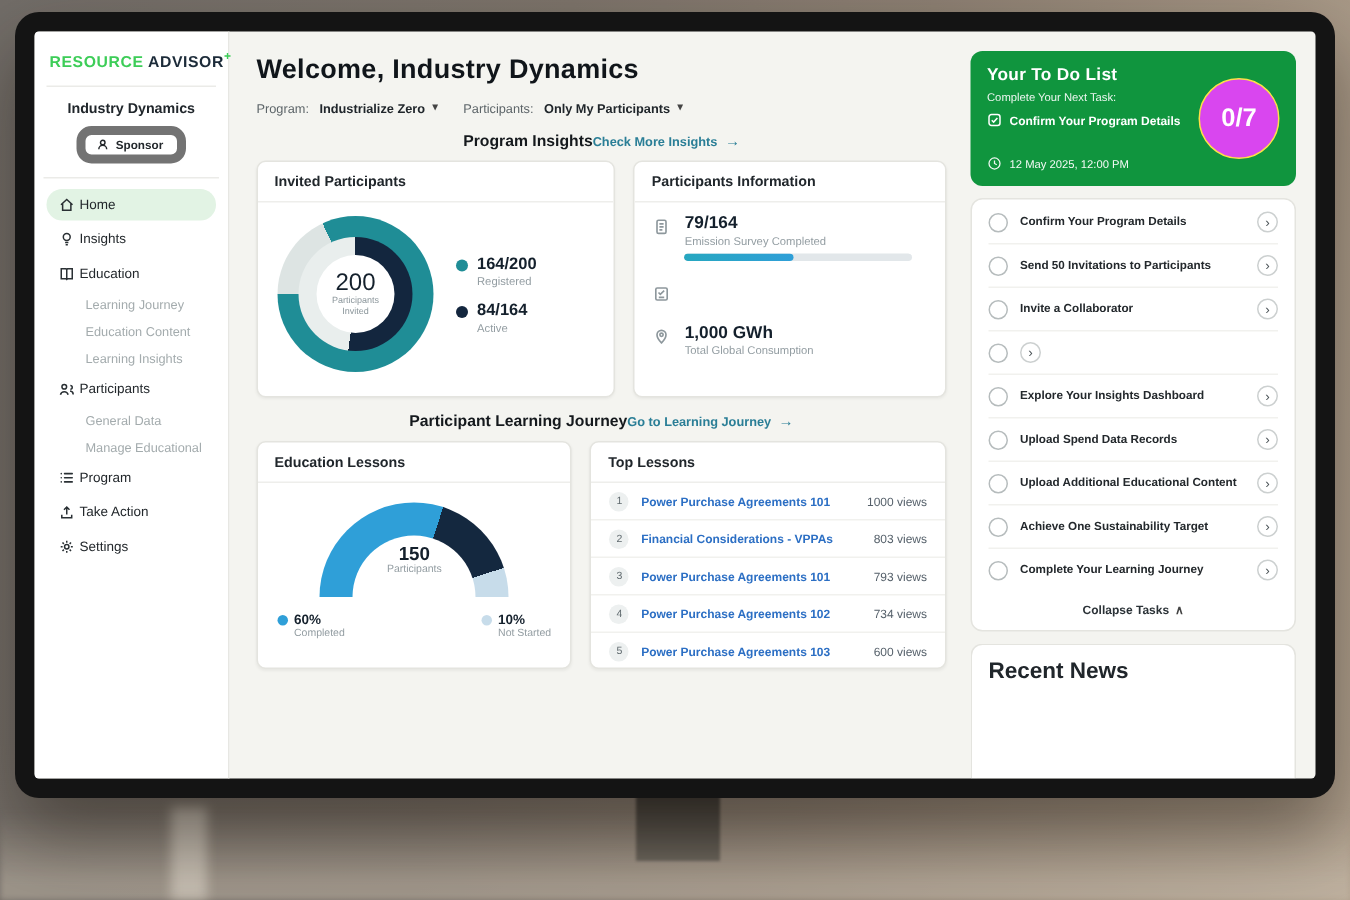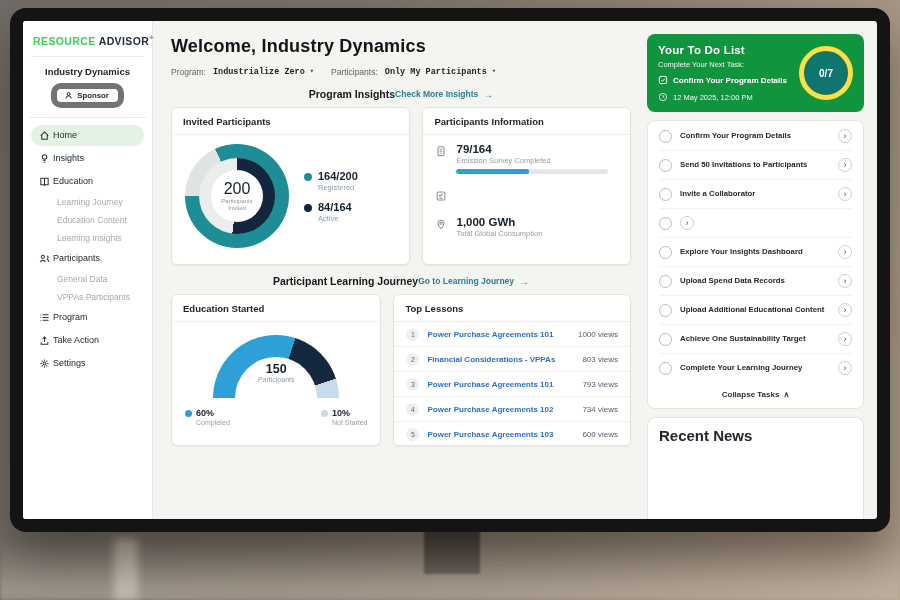--- a/index.html
+++ b/index.html
@@ -43,21 +43,21 @@
   .nav-item.active { background:#e2f3e4; }
   .nav-item svg { width:11px; height:11px; stroke:#2a3034; fill:none; stroke-width:1.1; flex:0 0 auto; }
   .nav-sub { padding:4px 8px 4px 26px; font-size:8.5px; color:#a3abad; cursor:pointer; }
 
   
   .main { flex:1 1 auto; min-width:0; padding:13px 14px 0 18px; }
   .welcome { font-size:18px; font-weight:bold; color:#10151a; letter-spacing:.2px; margin:2px 0 10px; }
   .filters { display:flex; align-items:center; gap:7px; margin-bottom:11px; }
   .flabel { font-size:8.5px; color:#5c6468; }
   .fvalue { display:flex; align-items:flex-start; gap:5px; background:none; border:none;
-    font-family:Liberation Mono, monospace; font-size:8.5px; font-weight:bold; color:#20262b; cursor:pointer; margin-right:10px; }
+    font-family:Liberation Sans, sans-serif; font-size:8.5px; font-weight:bold; color:#20262b; cursor:pointer; margin-right:10px; }
   .chev { font-size:7px; color:#444; }
 
   .section-head { display:flex; justify-content:center; align-items:center; margin:4px 0 7px; }
   .section-title { font-size:10.5px; font-weight:bold; color:#15191d; }
   .section-link { display:flex; align-items:center; gap:5px; font-size:8.5px; font-weight:bold;
     color:#2a7e96; text-decoration:none; cursor:pointer; }
   .arrow { font-size:10px; }
 
   .cards-row { display:flex; gap:12px; margin-bottom:10px; }
   .card { background:#fff; border:1px solid #e4e4df; border-radius:6px;
@@ -118,24 +118,24 @@
   
   .rightpanel { width:232px; flex:0 0 232px; padding:13px 13px 0 2px;
     display:flex; flex-direction:column; gap:8px; overflow:hidden; }
   .todo-green { background:#10953e; border-radius:8px; padding:10px 11px; color:#fff;
     display:flex; justify-content:space-between; align-items:center; gap:8px; }
   .todo-left { flex:1; min-width:0; }
   .todo-title { font-size:11.5px; font-weight:bold; letter-spacing:.2px; }
   .todo-sub { font-size:7.5px; opacity:.92; margin:4px 0 6px; }
   .todo-task { display:flex; align-items:center; gap:5px; font-size:8px; font-weight:bold; cursor:pointer; }
   .todo-task svg, .todo-time svg { width:10px; height:10px; flex:0 0 auto; }
-  .todo-time { display:flex; align-items:flex-end; gap:5px; font-size:7.5px; margin-top:7px; opacity:.95; }
+  .todo-time { display:flex; align-items:flex-end; gap:5px; font-size:7.5px; margin-top:19px; opacity:.95; }
   .ring { width:54px; height:54px; flex:0 0 auto; border-radius:50%;
-    border:5px solid #fde047; background:#0f766e; color:#fff;
-    display:flex; align-items:center; justify-content:center; font-size:10px; font-weight:bold; }
+    border:1px solid #fde047; background:#d946ef; color:#fff;
+    display:flex; align-items:center; justify-content:center; font-size:17px; font-weight:bold; }
 
   .tasks-card { background:#fff; border:1px solid #e4e4df; border-radius:8px; padding:1px 11px; }
   .task { display:flex; align-items:center; gap:8px; padding:7px 0; border-bottom:1px solid #f1f1ee; cursor:pointer; }
   .task-check { width:13px; height:13px; border:1.3px solid #b6bcbd; border-radius:50%; flex:0 0 auto; cursor:pointer; }
   .task-label { flex:1; font-size:7.8px; font-weight:bold; color:#23282c; line-height:1.3; }
   .task-go { width:14px; height:14px; border:1.2px solid #ccd0d0; border-radius:50%; flex:0 0 auto;
     display:flex; align-items:center; justify-content:center; font-size:9px; color:#4c5458; cursor:pointer;
     padding-bottom:1px; }
   .collapse { text-align:center; padding:8px 0; font-size:8px; font-weight:bold; color:#2b3237; cursor:pointer; }
   .collapse .chev { margin-left:4px; font-size:8px; }
@@ -189,21 +189,21 @@
       <div class="nav-sub">Education Content</div>
       <div class="nav-sub">Learning Insights</div>
       <div class="nav-item">
         <svg viewBox="0 0 12 12">
               <circle cx="4.2" cy="4.2" r="1.7"></circle>
               <path d="M1.4 10 a2.9 2.9 0 0 1 5.6 0 M8.6 3.2 a1.4 1.4 0 0 1 0 2.8 M8.4 7.2 a2.6 2.6 0 0 1 2.3 2.6"></path>
             </svg>
         <span>Participants</span>
       </div>
       <div class="nav-sub">General Data</div>
-      <div class="nav-sub">VPPAs Participants</div>
+      <div class="nav-sub">Manage Educational</div>
       <div class="nav-item">
         <svg viewBox="0 0 12 12">
               <path d="M2 3 h0.01 M4.4 3 H10 M2 6 h0.01 M4.4 6 H10 M2 9 h0.01 M4.4 9 H10" stroke-linecap="round"></path>
             </svg>
         <span>Program</span>
       </div>
       <div class="nav-item">
         <svg viewBox="0 0 12 12">
               <path d="M6 7.6 V2.4 M4 4.2 L6 2.2 L8 4.2 M2.4 7.8 V10 H9.6 V7.8"></path>
             </svg>
@@ -313,21 +313,21 @@
       <div class="section-title">Participant Learning Journey</div>
       <a class="section-link">
         <span>Go to Learning Journey</span>
         <span class="arrow">→</span>
       </a>
     </div>
 
     <div class="cards-row">
 
       <section class="card card-edu">
-        <div class="card-title">Education Started</div>
+        <div class="card-title">Education Lessons</div>
         <div class="gauge-wrap">
           <div class="gauge-arc"></div>
           <div class="gauge-hole"></div>
           <div class="gauge-text">
             <div class="gauge-val">150</div>
             <div class="gauge-lab">Participants</div>
           </div>
         </div>
         <div class="edu-legend">
           <div class="legend-item">

